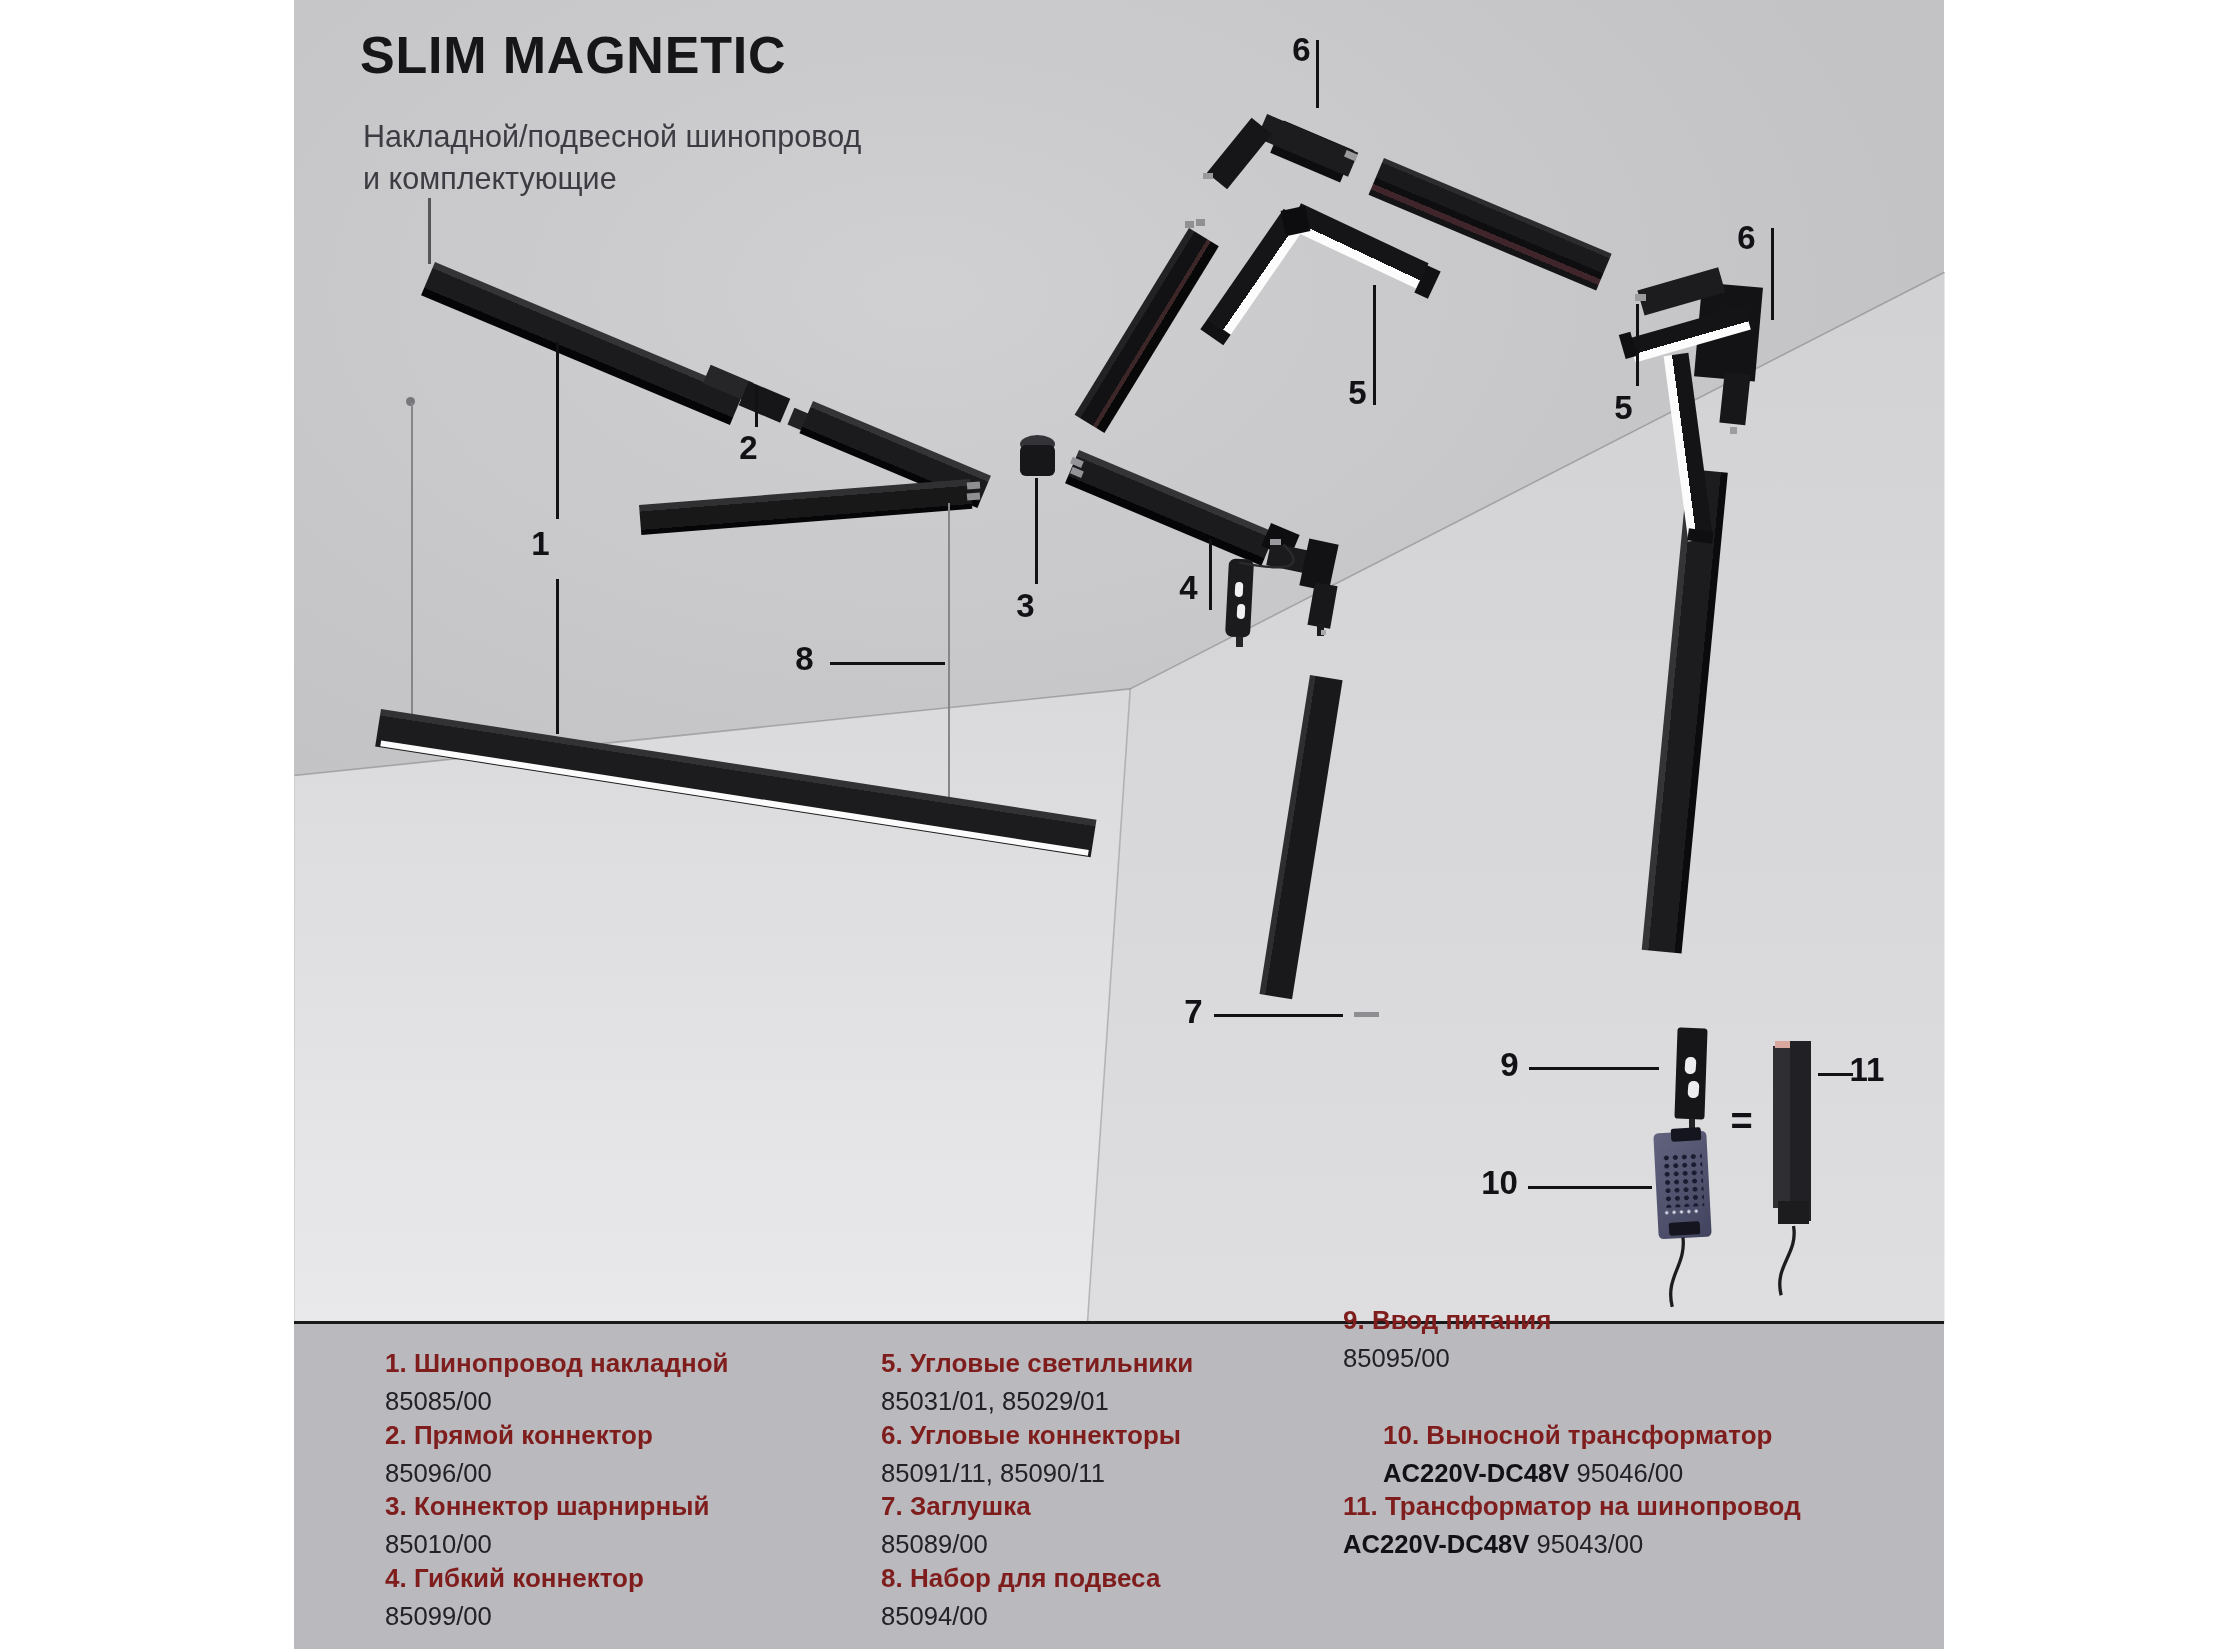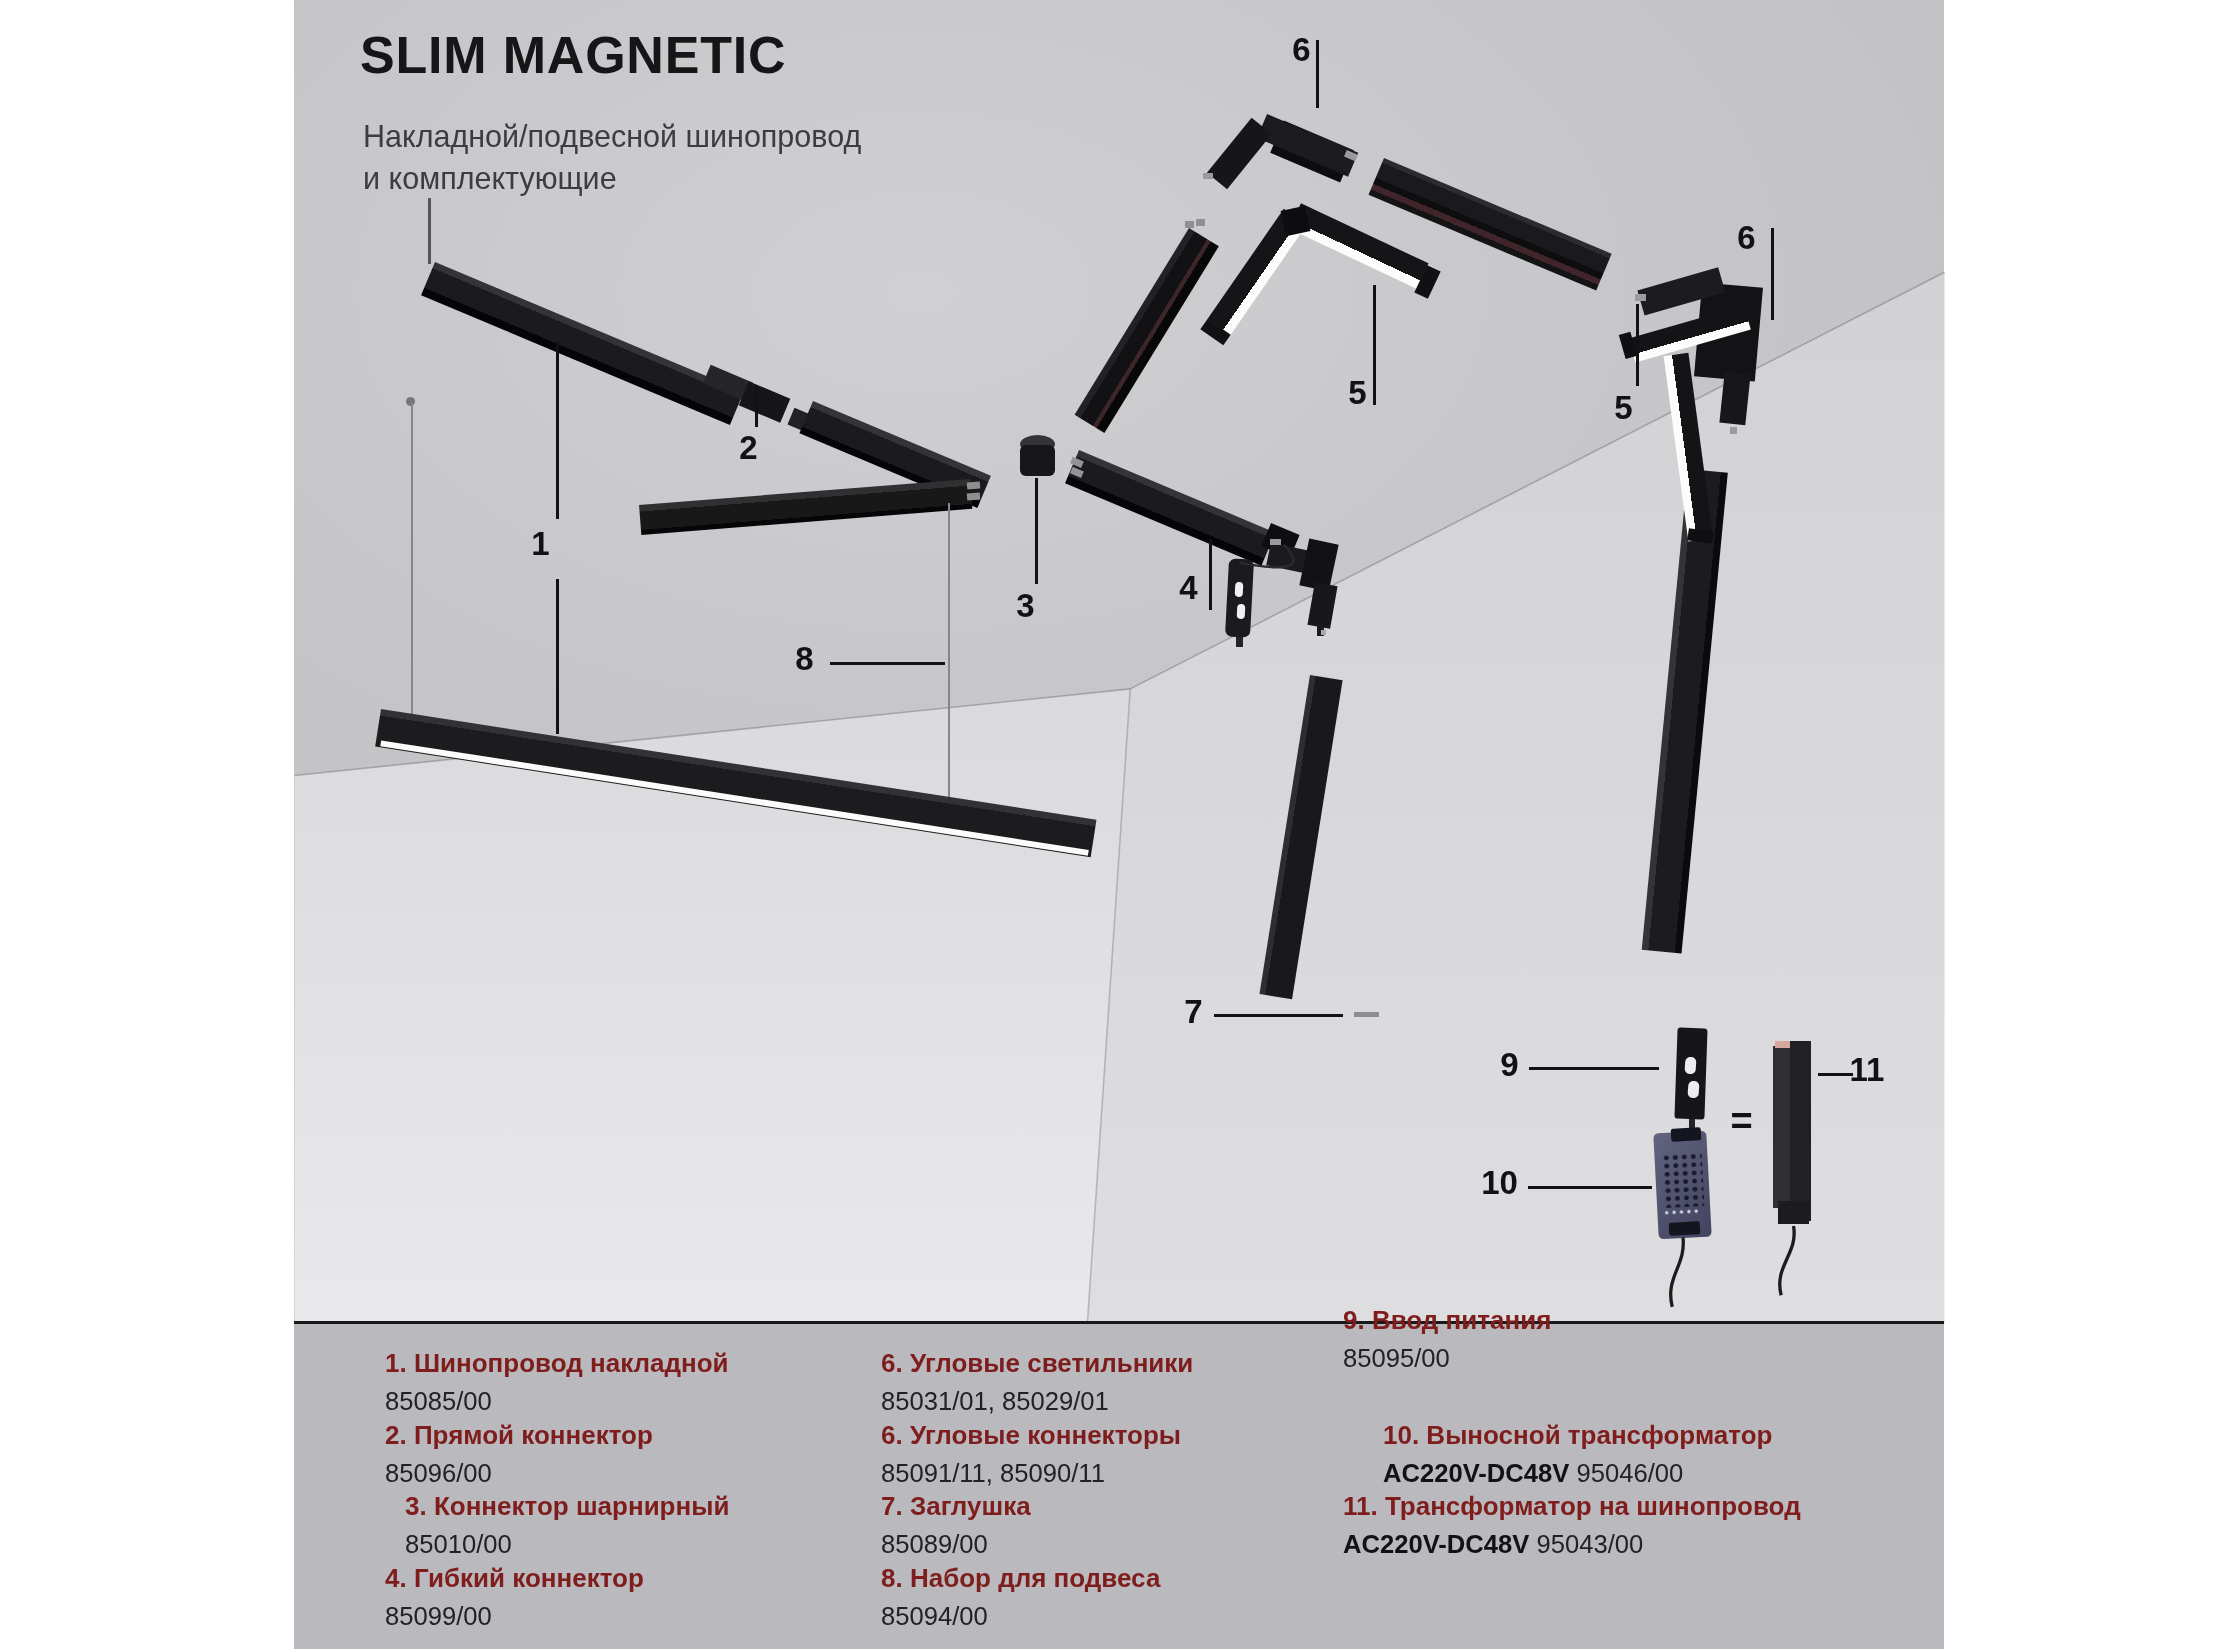--- a/index.html
+++ b/index.html
@@ -117,21 +117,21 @@
   #t8{left:780px;top:640px;width:49px;} #l8{left:830px;top:662px;width:115px;}
   #t9{left:1485px;top:1046px;width:49px;} #l9{left:1529px;top:1067px;width:130px;}
   #t10{left:1465px;top:1164px;width:69px;} #l10{left:1528px;top:1186px;width:124px;}
   #t11{left:1838px;top:1051px;width:58px;} #l11{left:1818px;top:1073px;width:35px;}
   #eq{left:1717px;top:1100px;width:49px;}
   
   .li{position:absolute;z-index:6;}
   .li .nm{font-size:26px;font-weight:700;color:#7f1d1d;white-space:nowrap;}
   .li .cd{font-size:25.6px;font-weight:400;color:#222226;margin-top:8.2px;white-space:nowrap;}
   .li .cd b{font-weight:700;color:#121216;}
-  #li1{left:385px;top:1348px;} #li2{left:385px;top:1420px;} #li3{left:385px;top:1491px;margin-left:20px;} #li4{left:385px;top:1563px;}
+  #li1{left:385px;top:1348px;} #li2{left:385px;top:1420px;} #li3{left:385px;top:1491px;} #li4{left:385px;top:1563px;}
   #li5{left:881px;top:1348px;} #li6{left:881px;top:1420px;} #li7{left:881px;top:1491px;} #li8{left:881px;top:1563px;}
   #li9{left:1343px;top:1305px;} #li10{left:1383px;top:1420px;} #li11{left:1343px;top:1491px;}
 </style>
 </head>
 <body>
 
 <div class="page">
 
   <div class="c" id="scene-bg"></div>
 
@@ -285,21 +285,21 @@
   <div class="li" id="li3">
     <div class="nm">3. Коннектор шарнирный</div>
     <div class="cd">85010/00</div>
   </div>
   <div class="li" id="li4">
     <div class="nm">4. Гибкий коннектор</div>
     <div class="cd">85099/00</div>
   </div>
 
   <div class="li" id="li5">
-    <div class="nm">6. Угловые светильники</div>
+    <div class="nm">5. Угловые светильники</div>
     <div class="cd">85031/01, 85029/01</div>
   </div>
   <div class="li" id="li6">
     <div class="nm">6. Угловые коннекторы</div>
     <div class="cd">85091/11, 85090/11</div>
   </div>
   <div class="li" id="li7">
     <div class="nm">7. Заглушка</div>
     <div class="cd">85089/00</div>
   </div>

